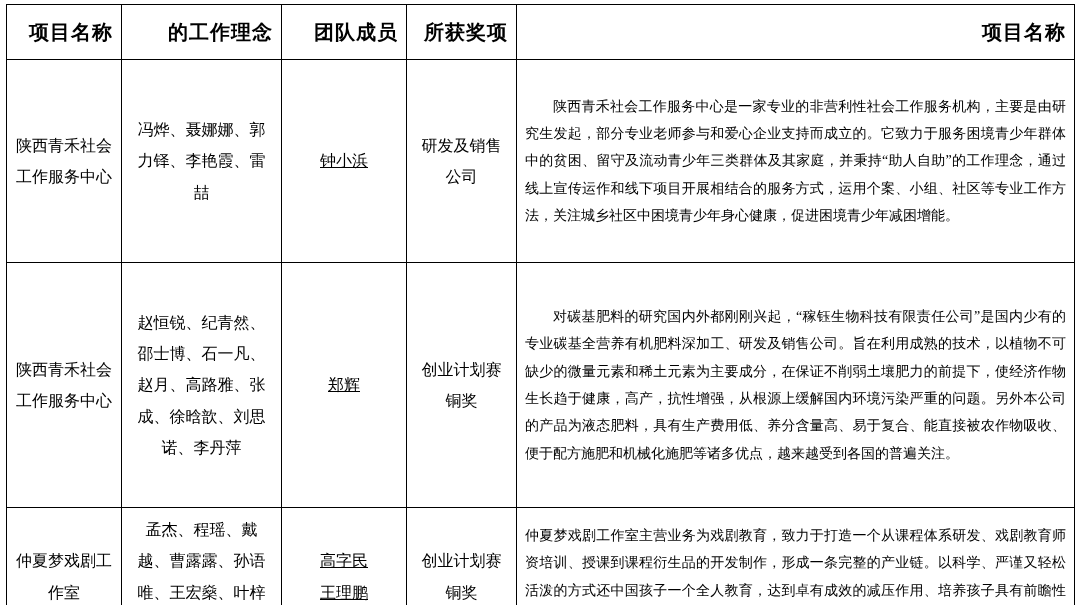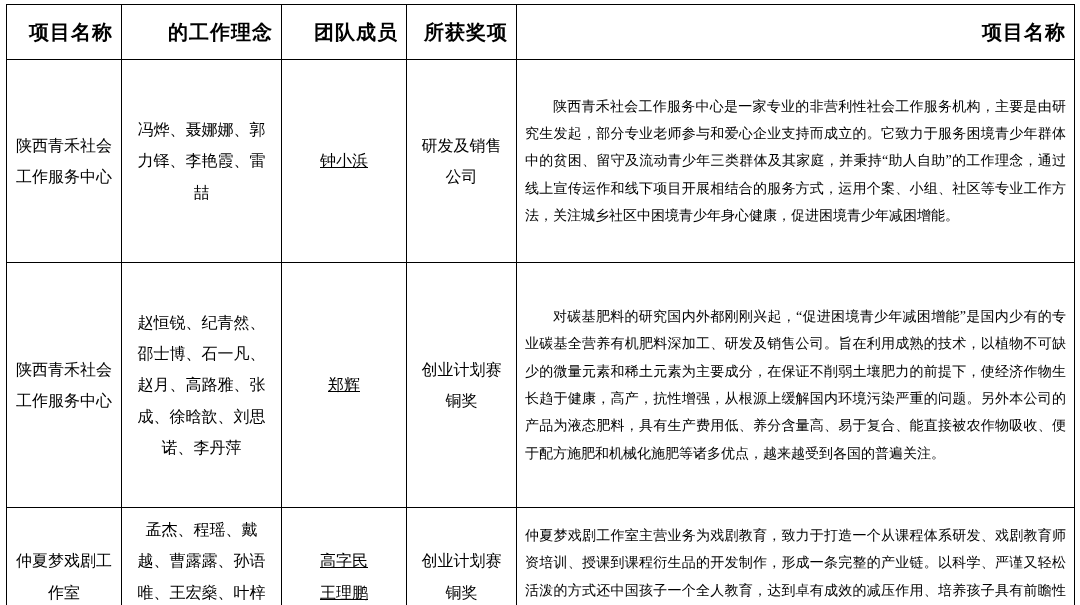--- a/index.html
+++ b/index.html
@@ -101,21 +101,21 @@
         <td class="cell-desc">陕西青禾社会工作服务中心是一家专业的非营利性社会工作服务机构，主要是由研究生发起，部分专业老师参与和爱心企业支持而成立的。它致力于服务困境青少年群体中的贫困、留守及流动青少年三类群体及其家庭，并秉持“助人自助”的工作理念，通过线上宣传运作和线下项目开展相结合的服务方式，运用个案、小组、社区等专业工作方法，关注城乡社区中困境青少年身心健康，促进困境青少年减困增能。</td>
       </tr>
       <tr class="row-2">
         <td class="cell-name">陕西青禾社会工作服务中心</td>
         <td class="cell-team">赵恒锐、纪青然、邵士博、石一凡、赵月、高路雅、张成、徐晗歆、刘思诺、李丹萍</td>
         <td class="cell-mentor">
           <span class="mentor-line">郑辉</span>
           <span class="mentor-line"></span>
         </td>
         <td class="cell-award">创业计划赛铜奖</td>
-        <td class="cell-desc">对碳基肥料的研究国内外都刚刚兴起，“促进困境青少年减困增能”是国内少有的专业碳基全营养有机肥料深加工、研发及销售公司。旨在利用成熟的技术，以植物不可缺少的微量元素和稀土元素为主要成分，在保证不削弱土壤肥力的前提下，使经济作物生长趋于健康，高产，抗性增强，从根源上缓解国内环境污染严重的问题。另外本公司的产品为液态肥料，具有生产费用低、养分含量高、易于复合、能直接被农作物吸收、便于配方施肥和机械化施肥等诸多优点，越来越受到各国的普遍关注。</td>
+        <td class="cell-desc">对碳基肥料的研究国内外都刚刚兴起，“稼钰生物科技有限责任公司”是国内少有的专业碳基全营养有机肥料深加工、研发及销售公司。旨在利用成熟的技术，以植物不可缺少的微量元素和稀土元素为主要成分，在保证不削弱土壤肥力的前提下，使经济作物生长趋于健康，高产，抗性增强，从根源上缓解国内环境污染严重的问题。另外本公司的产品为液态肥料，具有生产费用低、养分含量高、易于复合、能直接被农作物吸收、便于配方施肥和机械化施肥等诸多优点，越来越受到各国的普遍关注。</td>
       </tr>
       <tr class="row-3">
         <td class="cell-name">仲夏梦戏剧工作室</td>
         <td class="cell-team">孟杰、程瑶、戴越、曹露露、孙语唯、王宏燊、叶梓佳、杨慧、危东海</td>
         <td class="cell-mentor">
           <span class="mentor-line">高字民</span>
           <span class="mentor-line">王理鹏</span>
         </td>
         <td class="cell-award">创业计划赛铜奖</td>
         <td class="cell-desc no-indent">仲夏梦戏剧工作室主营业务为戏剧教育，致力于打造一个从课程体系研发、戏剧教育师资培训、授课到课程衍生品的开发制作，形成一条完整的产业链。以科学、严谨又轻松活泼的方式还中国孩子一个全人教育，达到卓有成效的减压作用、培养孩子具有前瞻性的未来公民素质。</td>

